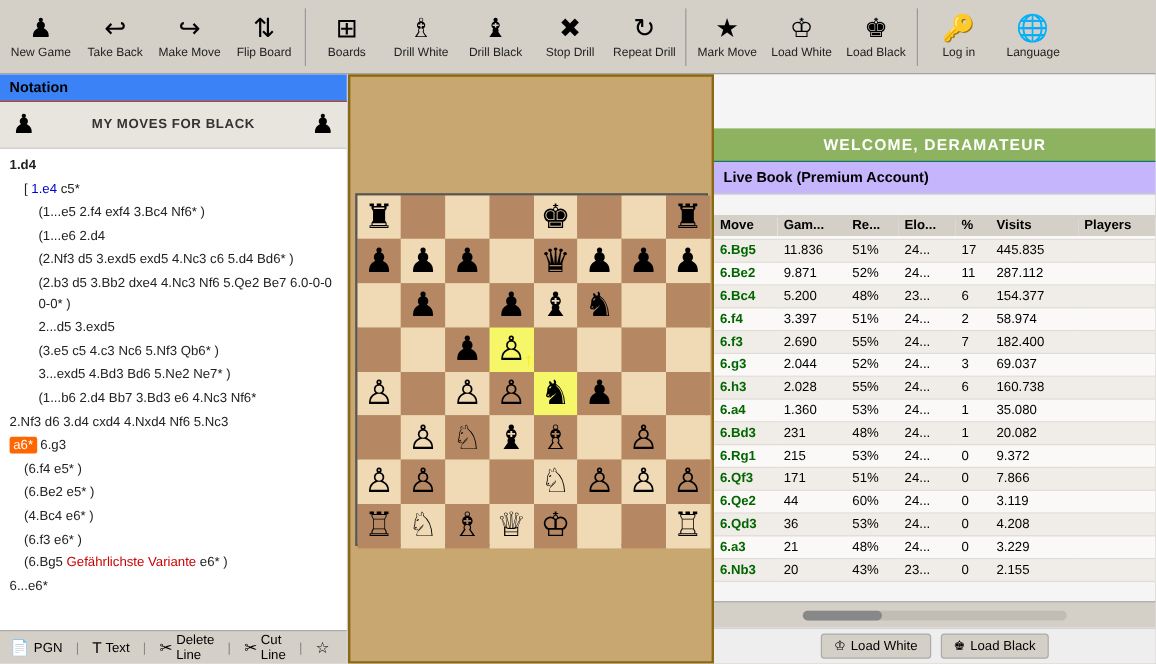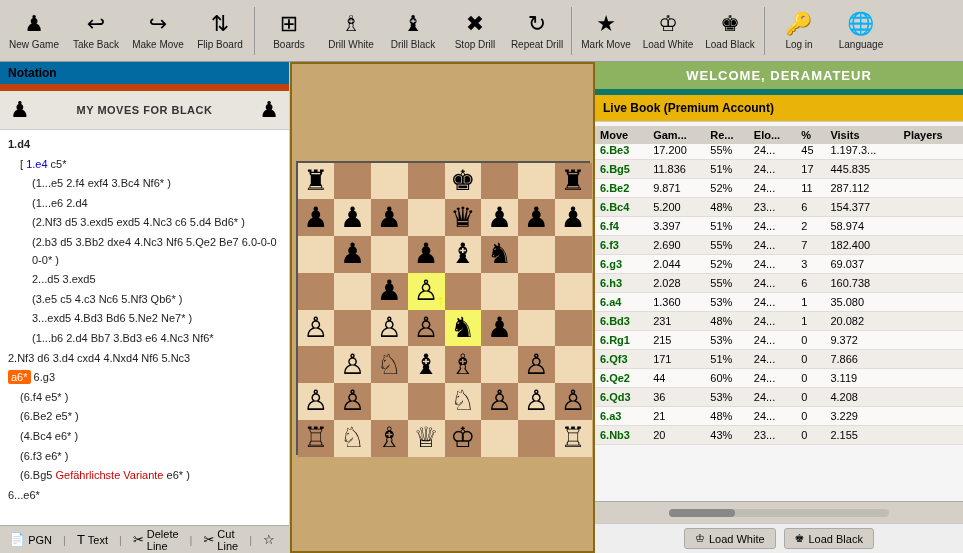--- a/index.html
+++ b/index.html
@@ -22,22 +22,22 @@
 
     
     #main { display: flex; height: 491px; }
 
     
     #notation-panel {
       width: 290px; background: #fff; border-right: 1px solid #ccc;
       display: flex; flex-direction: column;
     }
     #notation-header {
-      background: #0369a1; padding: 4px 8px; font-weight: bold; font-size: 12px;
-      border-bottom: 7px solid #c2410c;
+      background: #3b82f6; padding: 4px 8px; font-weight: bold; font-size: 12px;
+      border-bottom: 1px solid #c2410c;
     }
     #player-bar {
       display: flex; align-items: center; justify-content: space-between;
       background: #e8e5de; padding: 6px 10px; border-bottom: 1px solid #ccc;
     }
     .player-icon { font-size: 22px; }
     #player-label {
       font-size: 11px; font-weight: bold; color: #333; text-align: center; flex: 1;
       text-transform: uppercase; letter-spacing: 0.5px;
     }
@@ -81,36 +81,37 @@
     .cell.highlight { background: #f6f669 !important; }
     .cell .piece { line-height: 1; user-select: none; }
     .cell .arrow { position: absolute; font-size: 18px; color: #ffee00; bottom: 0; right: 0; }
 
     
     #right-panel {
       flex: 1; background: #f5f5f5; display: flex; flex-direction: column;
     }
     #welcome-bar {
       background: #8db360; color: white; font-weight: bold; font-size: 13px;
-      text-align: center; padding: 6px; border-bottom: 6px solid #0f766e;
+      text-align: center; padding: 6px; border-bottom: 1px solid #0f766e;
       letter-spacing: 1px;
+      margin-top: 45px;
     }
     #livebook-header {
-      padding: 6px 8px; font-size: 12px; font-weight: bold; background: #eab308;
+      padding: 6px 8px; font-size: 12px; font-weight: bold; background: #c4b5fd;
       border-bottom: 1px solid #ccc;
     }
     #livebook-table {
       flex: 1; overflow-y: auto;
     }
     table {
       width: 100%; border-collapse: collapse; font-size: 11px;
     }
     thead th {
       background: #d4d0c8; border-bottom: 1px solid #aaa; padding: 3px 5px;
-      text-align: left; font-size: 11px; position: sticky; top: 4px;
+      text-align: left; font-size: 11px; position: sticky; top: 17px;
     }
     tbody tr:nth-child(even) { background: #f0ede8; }
     tbody tr:nth-child(odd) { background: #faf9f7; }
     tbody td { padding: 3px 5px; border-bottom: 1px solid #e0ddd8; }
     .move-cell { color: #006600; font-weight: bold; cursor: pointer; }
 
     #livebook-bottom {
       height: 22px; background: #d4d0c8; border-top: 1px solid #aaa;
       display: flex; align-items: center; justify-content: center;
     }

